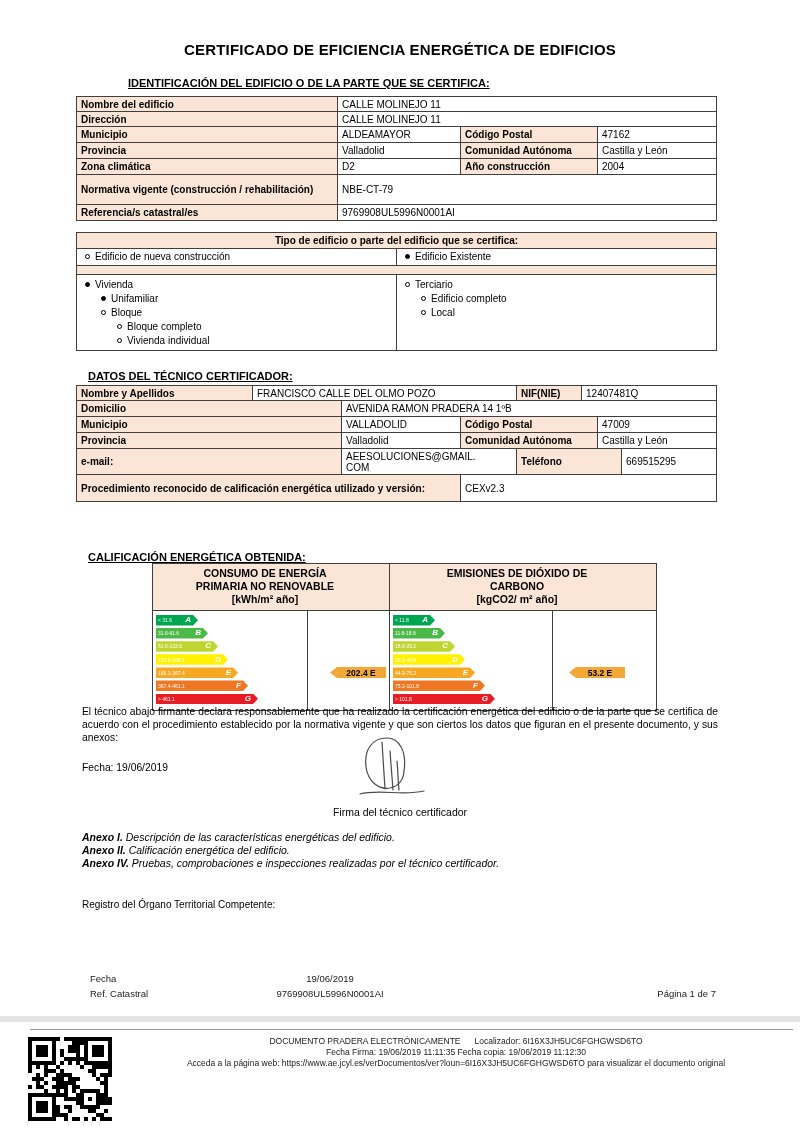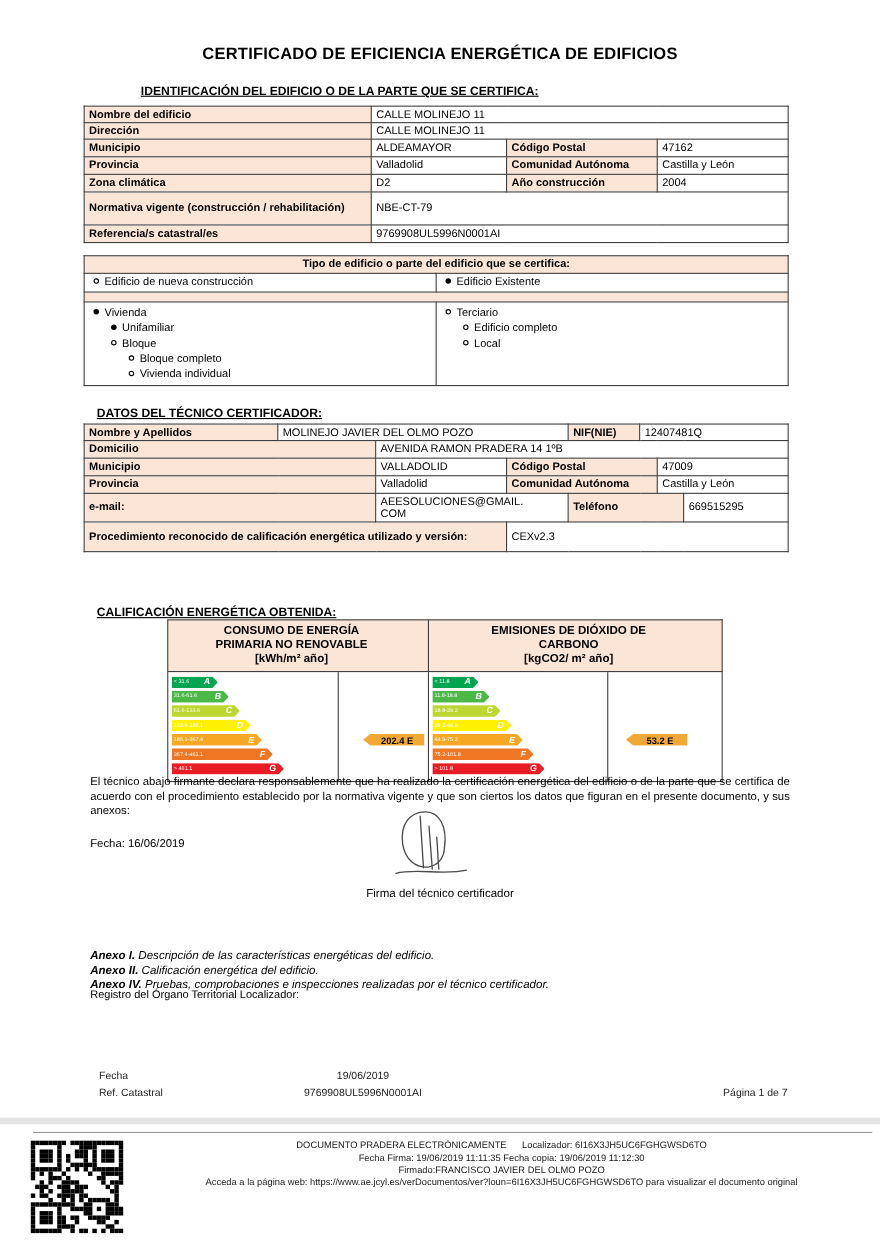--- a/index.html
+++ b/index.html
@@ -53,21 +53,21 @@
     justify-content:center; padding-left:6px; font-size:8.5px; font-weight:bold; color:#000;
     clip-path:polygon(0 50%, 7px 0, 100% 0, 100% 100%, 7px 100%); }
   .mk .marker { right:3px; } .mk2 .marker { left:16px; }
 
   .para { position:absolute; top:705px; left:82px; width:636px; font-size:10.3px;
     line-height:13.2px; text-align:justify; }
   .fecha-line { position:absolute; top:762px; left:82px; font-size:10.3px; }
   .sig { position:absolute; top:733px; left:342px; }
   .firma-cap { position:absolute; top:806px; left:0; width:100%; text-align:center; font-size:10.5px; }
 
-  .anexos { position:absolute; top:863px; left:82px; font-size:10.5px; font-style:italic; line-height:13.2px; }
+  .anexos { position:absolute; top:831px; left:82px; font-size:10.5px; font-style:italic; line-height:13.2px; }
   .anexos b { font-weight:bold; }
   .registro { position:absolute; top:899px; left:82px; font-size:10px; }
 
   .fm { position:absolute; font-size:9.5px; color:#1c1c1c; }
   .fm-c { left:210px; width:240px; text-align:center; }
 
   .grey-band { position:absolute; top:1016px; left:0; width:800px; height:6px; background:#e4e4e4; }
   .rule { position:absolute; top:1029px; left:30px; width:763px; border-top:1px solid #9a9a9a; }
 
   .qr { position:absolute; top:1037px; left:28px; width:84px; height:84px; background:#fff; }
@@ -177,21 +177,21 @@
         <col style="width:119px">
         <col style="width:56px">
       <col style="width:65px">
         <col style="width:16px">
         <col style="width:24px">
         <col style="width:95px">
     </colgroup>
     <tbody>
         <tr class="h15">
       <td class="lbl">Nombre y Apellidos</td>
-      <td class="val" colspan="3">MOLINEJO JAVIER DEL OLMO POZO</td>
+      <td class="val" colspan="3">FRANCISCO CALLE DEL OLMO POZO</td>
       <td class="lbl">NIF(NIE)</td>
       <td class="val" colspan="3">12407481Q</td>
     </tr>
     <tr class="h16">
       <td class="lbl" colspan="2">Domicilio</td>
       <td class="val" colspan="6">AVENIDA RAMON PRADERA 14 1ºB</td>
     </tr>
     <tr class="h16">
       <td class="lbl" colspan="2">Municipio</td>
       <td class="val">VALLADOLID</td>
@@ -325,41 +325,41 @@
           </div>
         </div>
       <div class="rt-cell mk mk2">
         <div class="marker" style="background: rgb(242, 168, 55);">53.2 E</div>
       </div>
     </div>
   </div>
 
   <div class="para">El técnico abajo firmante declara responsablemente que ha realizado la certificación energética del edificio o de la parte que se certifica de acuerdo con el procedimiento establecido por la normativa vigente y que son ciertos los datos que figuran en el presente documento, y sus anexos:</div>
 
-  <div class="fecha-line">Fecha: 16/06/2019</div>
+  <div class="fecha-line">Fecha: 19/06/2019</div>
 
   <svg class="sig" width="100" height="70" viewBox="0 0 100 70">
     <g fill="none" stroke="#4a4a4a" stroke-width="1.2" stroke-linecap="round">
       <path d="M62 38 C65 18 57 5 45 5 C29 5 22 18 24 34 C26 48 36 57 48 55 C58 53 62 45 62 37"></path>
       <path d="M40 9 C41 24 42 42 43 56"></path>
       <path d="M48 18 C49 31 50 45 51 57"></path>
       <path d="M55 28 C56 38 56 49 57 57"></path>
       <path d="M18 61 C36 56 62 63 82 58"></path>
     </g>
   </svg>
 
   <div class="firma-cap">Firma del técnico certificador</div>
 
   <div class="anexos">
     <div><b>Anexo I.</b> <span>Descripción de las características energéticas del edificio.</span></div>
     <div><b>Anexo II.</b> <span>Calificación energética del edificio.</span></div>
     <div><b>Anexo IV.</b> <span>Pruebas, comprobaciones e inspecciones realizadas por el técnico certificador.</span></div>
   </div>
 
-  <div class="registro">Registro del Órgano Territorial Localizador:</div>
+  <div class="registro">Registro del Órgano Territorial Competente:</div>
 
   <div class="fm" style="top:973px;left:90px;">Fecha</div>
   <div class="fm" style="top:988px;left:90px;">Ref. Catastral</div>
   <div class="fm fm-c" style="top:973px;">19/06/2019</div>
   <div class="fm fm-c" style="top:988px;">9769908UL5996N0001AI</div>
   <div class="fm" style="top:988px;right:84px;">Página 1 de 7</div>
 
   <div class="grey-band"></div>
   <div class="rule"></div>
 
@@ -605,17 +605,16 @@
       <i style="left: 56px; top: 80px;"></i>
       <i style="left: 64px; top: 80px;"></i>
       <i style="left: 72px; top: 80px;"></i>
       <i style="left: 76px; top: 80px;"></i>
       <i style="left: 80px; top: 80px;"></i>
     </div>
 
   <div class="signed">
     <div><span>DOCUMENTO PRADERA ELECTRÓNICAMENTE</span><span class="gap"></span><span>Localizador: 6I16X3JH5UC6FGHGWSD6TO</span></div>
     <div>Fecha Firma: 19/06/2019 11:11:35  Fecha copia: 19/06/2019 11:12:30</div>
-    <div>Firmado:FRANCISCO JAVIER DEL OLMO POZO</div>
     <div>Acceda a la página web: https://www.ae.jcyl.es/verDocumentos/ver?loun=6I16X3JH5UC6FGHGWSD6TO para visualizar el documento original</div>
   </div>
 
 </div>
 
 </body></html>

